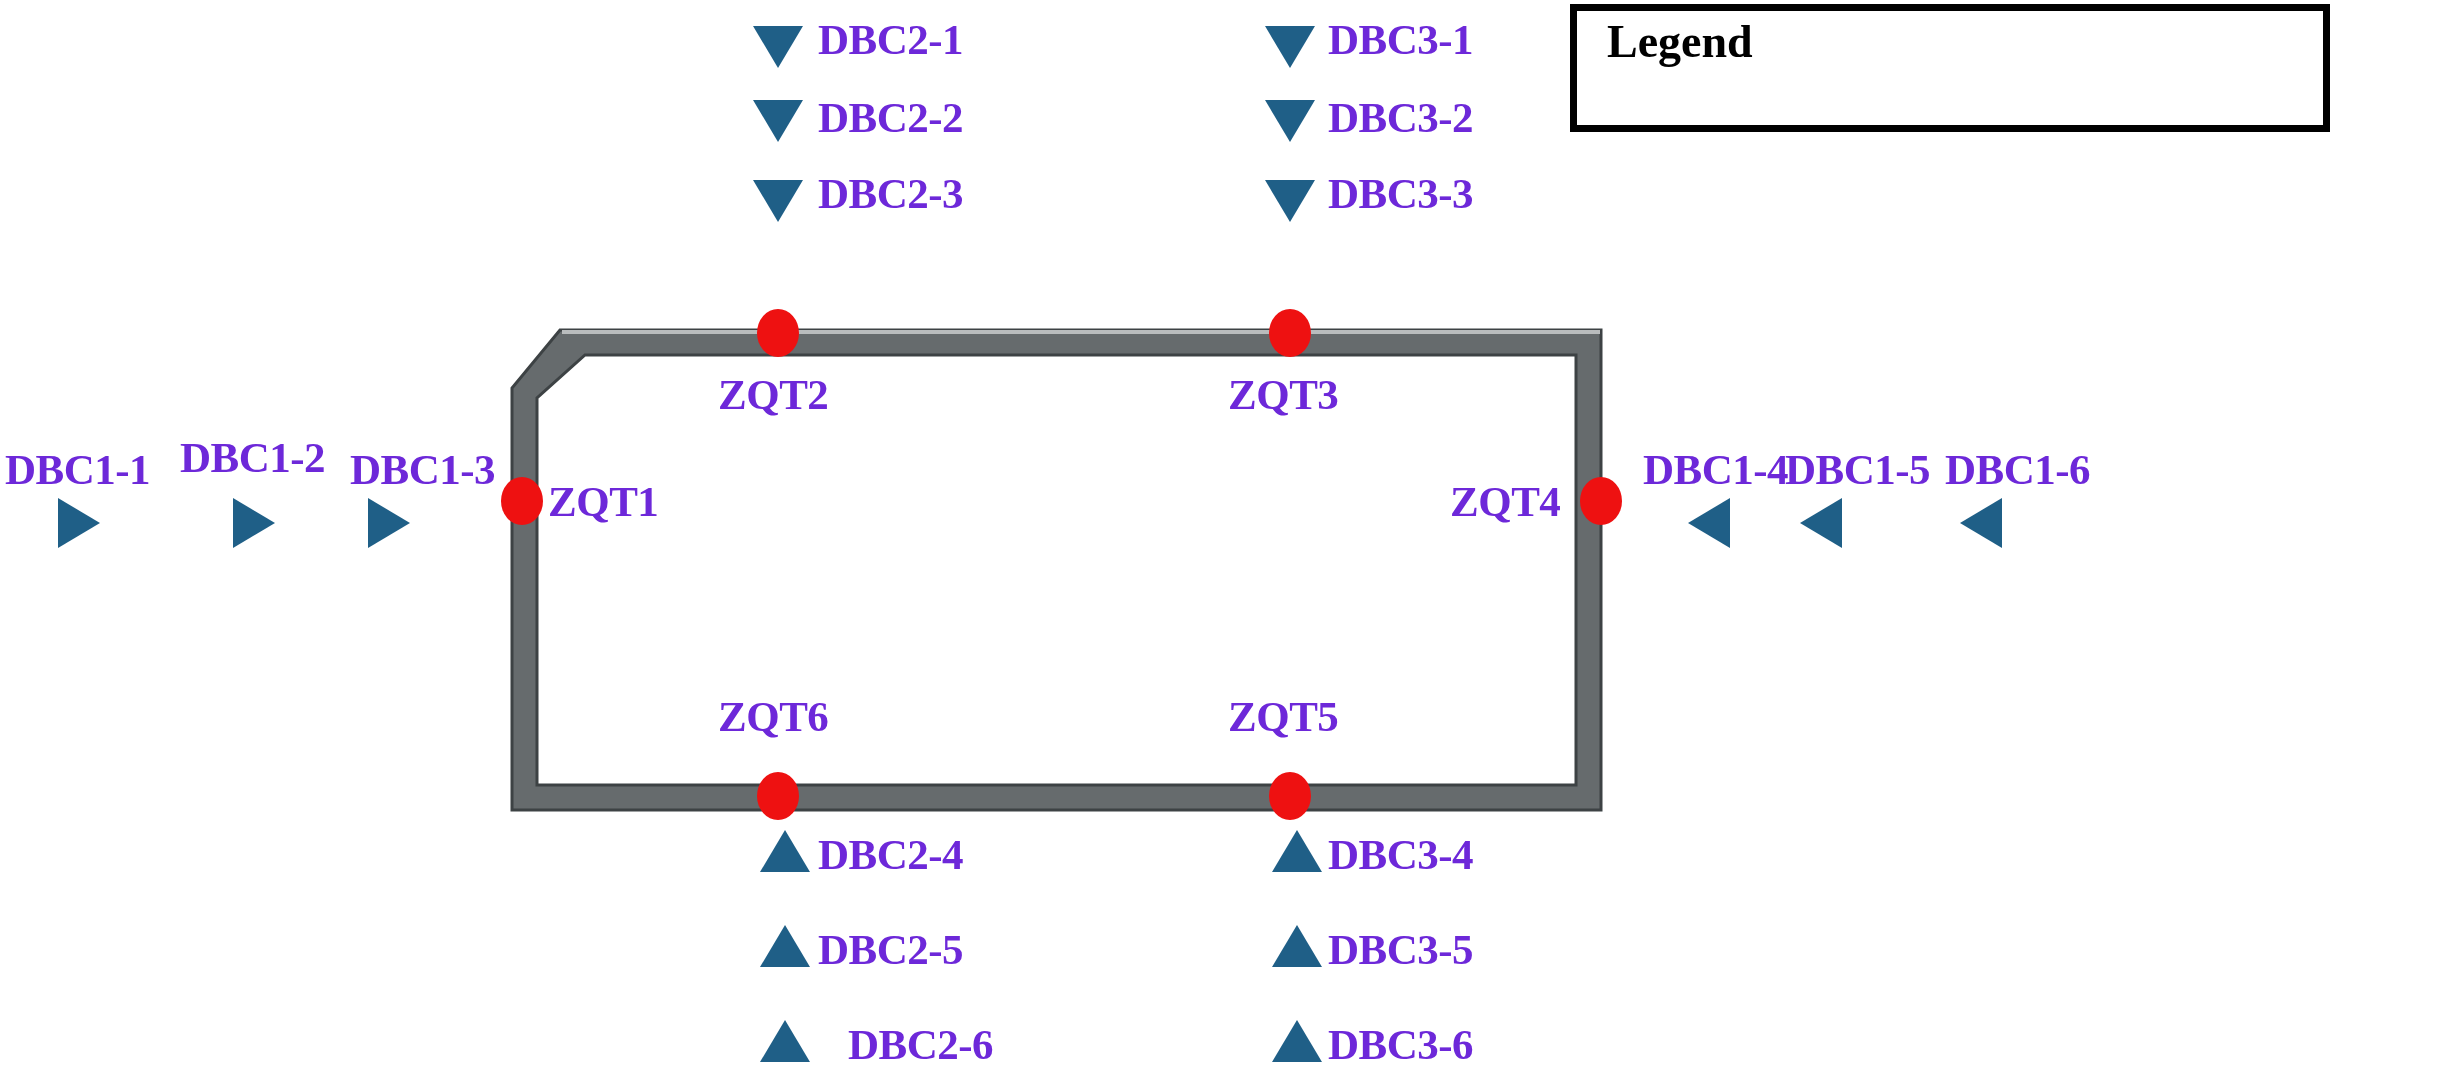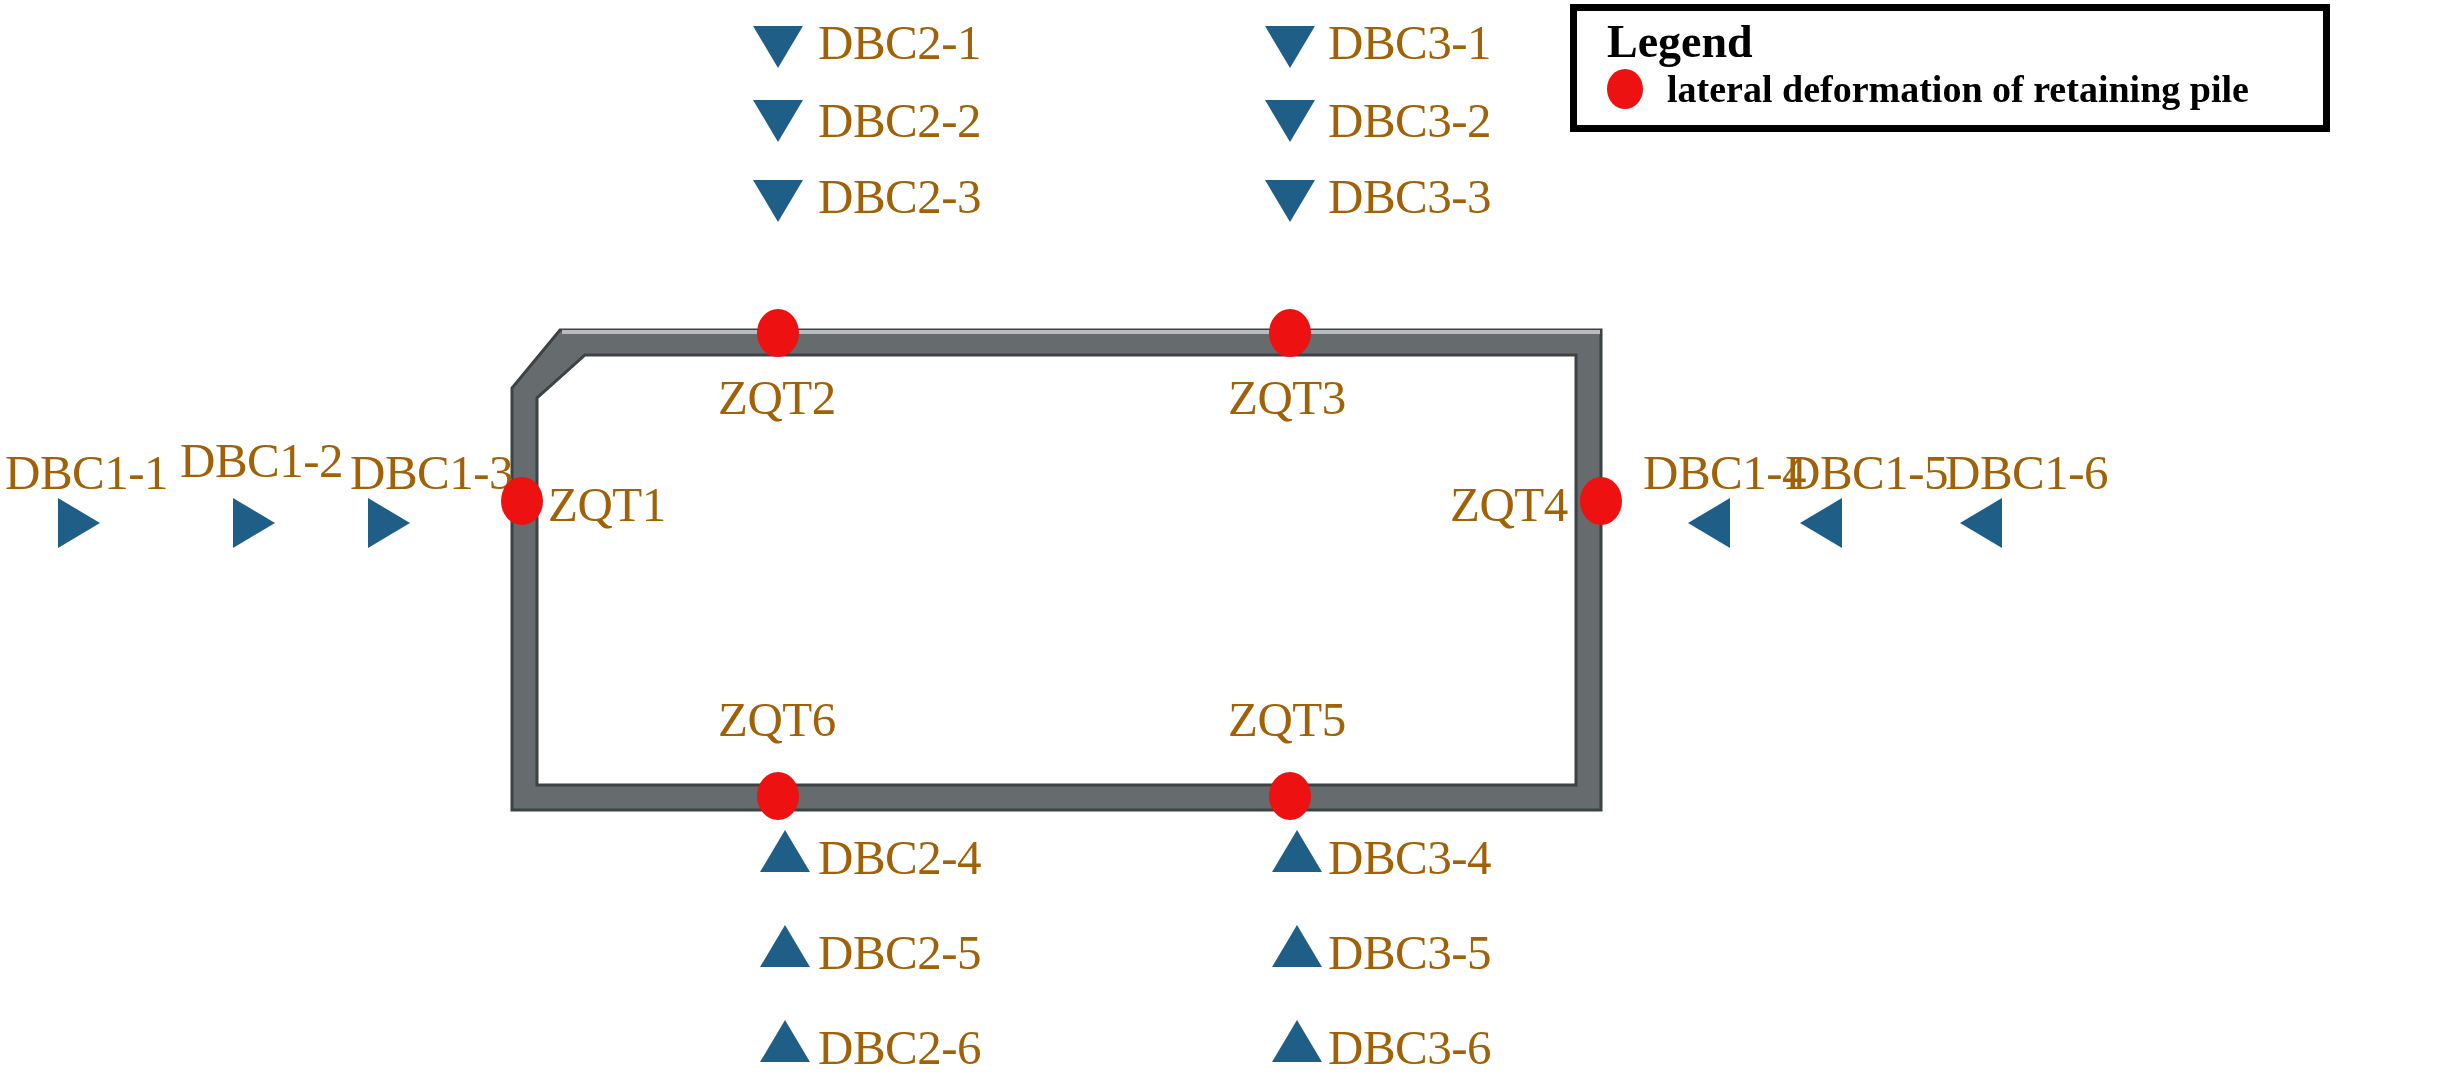--- a/index.html
+++ b/index.html
@@ -16,24 +16,24 @@
     width: 2441px;
     height: 1087px;
     background: #ffffff;
     overflow: hidden;
   }
 
   
   .lbl {
     position: absolute;
     font-family: "Liberation Serif", "DejaVu Serif", serif;
-    font-weight: normal;
-    font-size: 49px;
+    font-weight: bold;
+    font-size: 43px;
     line-height: 1;
-    color: #a16207;
+    color: #6d28d9;
     white-space: nowrap;
     letter-spacing: -0.5px;
   }
 
   
   #pit-wall { position: absolute; left: 0; top: 0; }
 
   
   .tri {
     position: absolute;
@@ -128,24 +128,20 @@
     <path d="M 560 330 L 1601 330 L 1601 810 L 512 810 L 512 388 Z" fill="#666b6d" stroke="#3d4244" stroke-width="3"></path>
 
     <path d="M 585 355 L 1576 355 L 1576 785 L 537 785 L 537 398 Z" fill="#ffffff" stroke="#3d4244" stroke-width="3"></path>
 
     <line x1="562" y1="332" x2="1600" y2="332" stroke="#b9bcbd" stroke-width="4"></line>
   </svg>
 
   <div id="legend">
     <div id="legend-title">Legend</div>
 
-    <div class="legend-row" style="left:30px; top:56px;">
-      <span class="legend-swatch-dot"></span>
-      <span class="legend-text">lateral deformation of retaining pile</span>
-    </div>
 
   </div>
 
   <div class="tri tri-down" style="left:753px; top:26px;"></div>
   <div class="lbl" style="left:818px; top:18px;">DBC2-1</div>
 
   <div class="tri tri-down" style="left:753px; top:100px;"></div>
   <div class="lbl" style="left:818px; top:96px;">DBC2-2</div>
 
   <div class="tri tri-down" style="left:753px; top:180px;"></div>
@@ -178,21 +174,21 @@
   <div class="lbl" style="left:1945px; top:448px;">DBC1-6</div>
   <div class="tri tri-left" style="left:1960px; top:498px;"></div>
 
   <div class="tri tri-up" style="left:760px; top:830px;"></div>
   <div class="lbl" style="left:818px; top:833px;">DBC2-4</div>
 
   <div class="tri tri-up" style="left:760px; top:925px;"></div>
   <div class="lbl" style="left:818px; top:928px;">DBC2-5</div>
 
   <div class="tri tri-up" style="left:760px; top:1020px;"></div>
-  <div class="lbl" style="left:818px; top:1023px;">DBC2-6</div>
+  <div class="lbl" style="left:848px; top:1023px;">DBC2-6</div>
 
   <div class="tri tri-up" style="left:1272px; top:830px;"></div>
   <div class="lbl" style="left:1328px; top:833px;">DBC3-4</div>
 
   <div class="tri tri-up" style="left:1272px; top:925px;"></div>
   <div class="lbl" style="left:1328px; top:928px;">DBC3-5</div>
 
   <div class="tri tri-up" style="left:1272px; top:1020px;"></div>
   <div class="lbl" style="left:1328px; top:1023px;">DBC3-6</div>
 

